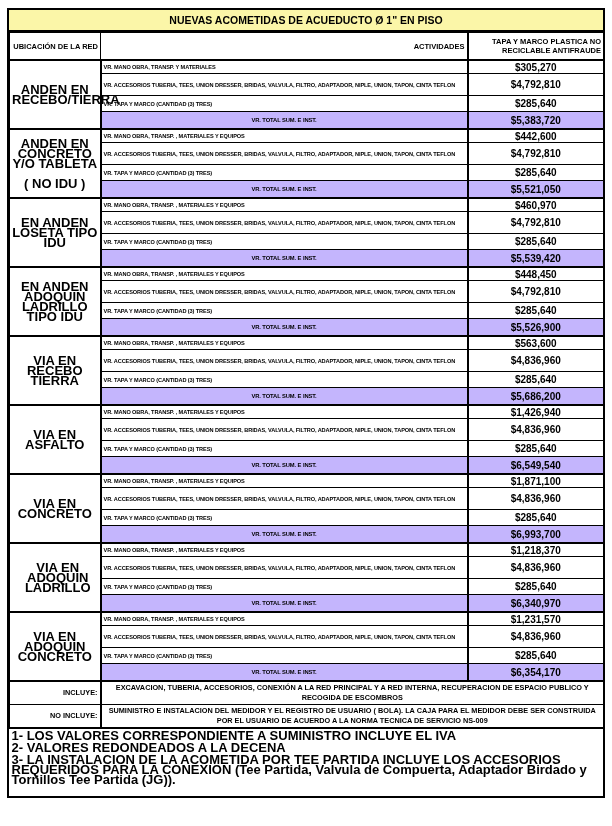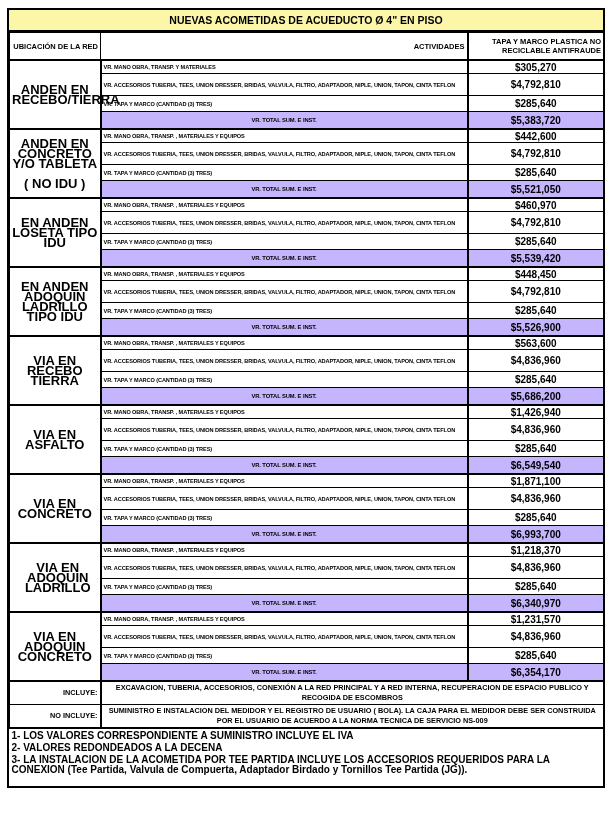--- a/index.html
+++ b/index.html
@@ -15,29 +15,29 @@
   tr.total td{background:#c4b5fd;}
   tr.total td.act{text-align:center;font-size:5.8px;}
   tr.last td{border-bottom:2px solid #000;}
   tr.r1 td.act,tr.r1 td.val{height:12px;}
   tr.r2 td.act,tr.r2 td.val{height:21px;}
   tr.r3 td.act,tr.r3 td.val{height:15px;}
   tr.total td.act,tr.total td.val{height:16px;}
   .inc td{font-size:7.3px;line-height:10px;}
   .inc td.lbl{text-align:right;border-right:2px solid #000;height:22px;}
   .inc td.txt{text-align:center;}
-  .notes{font-size:10px;font-weight:bold;line-height:10px;padding:2px 2px 3px 2px;}
+  .notes{font-size:13px;font-weight:bold;line-height:10px;padding:2px 2px 3px 2px;}
   .notes div{margin-bottom:2px;}
   .notes div:last-child{margin-bottom:8px;}
 </style>
 </head>
 <body>
 
 <div class="sheet">
-  <div class="title">NUEVAS ACOMETIDAS DE ACUEDUCTO  Ø 4" EN PISO</div>
+  <div class="title">NUEVAS ACOMETIDAS DE ACUEDUCTO  Ø 1" EN PISO</div>
   <table>
     <colgroup>
       <col style="width:91px">
       <col style="width:367px">
       <col style="width:136px">
     </colgroup>
     <tbody id="tbody">
       <tr class="hdr">
         <td>UBICACIÓN DE LA RED</td>
         <td>ACTIVIDADES</td>

